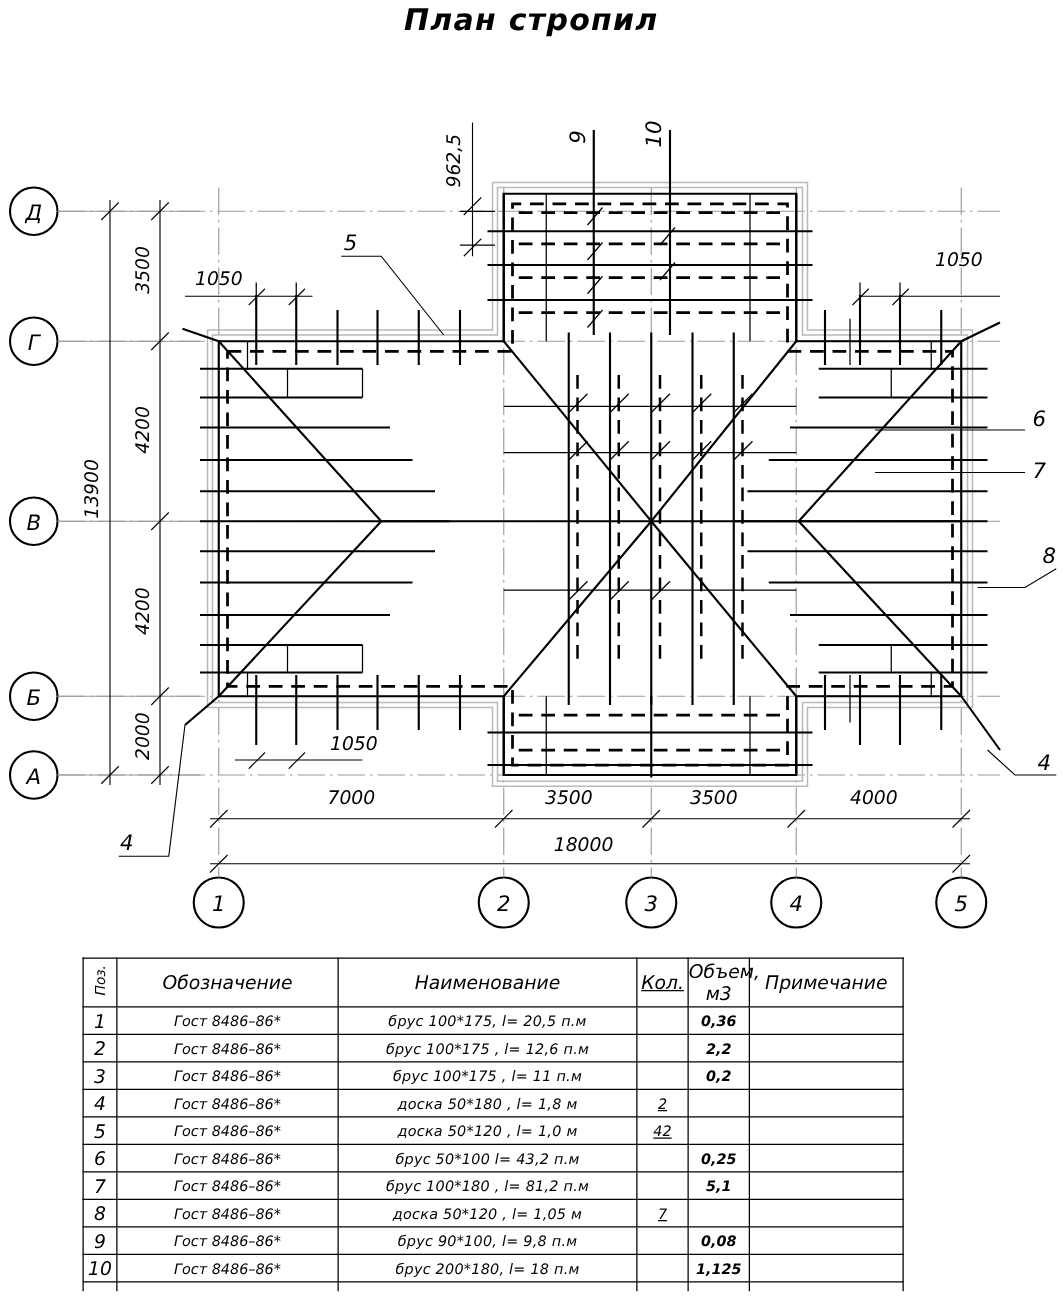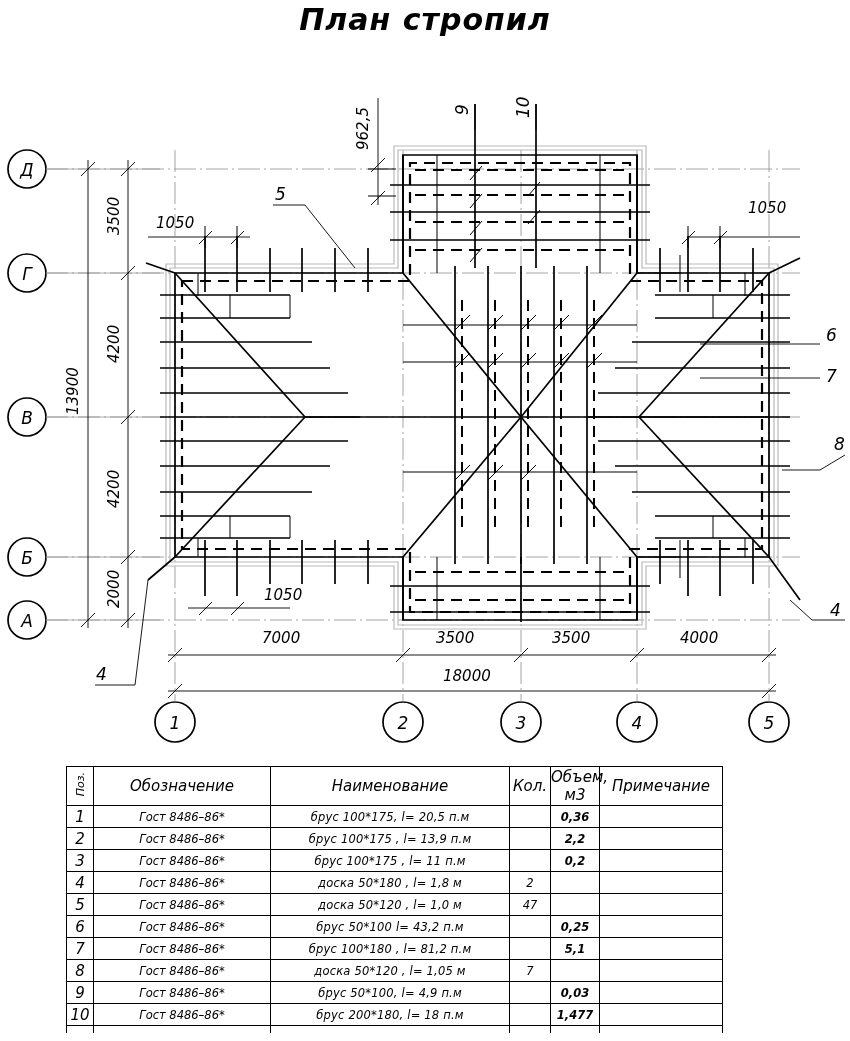--- a/index.html
+++ b/index.html
@@ -3,21 +3,21 @@
 <meta charset="utf-8">
 <style>
   html,body{margin:0;padding:0;background:#fff;}
   body{width:850px;height:1041px;position:relative;overflow:hidden;
        font-family:"DejaVu Sans",sans-serif;color:#111;}
 
   
   #title{
     position:absolute;left:0;top:2px;width:850px;text-align:center;
     font-family:"DejaVu Sans",sans-serif;
-    font-size:30px;font-weight:bold;font-style:italic;
+    font-size:24px;font-weight:bold;font-style:italic;
     letter-spacing:1px;color:#000;
   }
 
   
   #drawing{position:absolute;left:0;top:0;width:850px;height:760px;}
   #drawing svg{display:block;}
 
   
   #spec{
     position:absolute;left:66px;top:766px;width:652px;
@@ -33,21 +33,21 @@
     background:#fff;
   }
   #spec thead th{
     height:38px;font-size:15px;font-weight:normal;text-align:center;
     vertical-align:middle;
   }
   #spec tbody td{height:21px;font-size:11.5px;text-align:center;vertical-align:middle;}
   .c-pos{width:26px;}
   .c-oboz{width:176px;margin-top:12px;}
   .c-naim{width:238px;margin-top:47px;}
-  .c-kol{width:40px;}
+  .c-kol{width:40px;text-decoration:underline;}
   .c-obem{width:48px;font-weight:bold;}
   .c-prim{width:122px;}
   #spec tbody td.td-pos{font-size:15px;}
   .th-vert{
     writing-mode:vertical-rl;transform:rotate(180deg);
     font-size:11px;white-space:nowrap;display:inline-block;
   }
   .th-small{font-size:9px;margin-left:36px;}
   #spec tbody tr.partial td{height:7px;border-bottom:none;}
   .nm{letter-spacing:.2px;}
@@ -486,21 +486,21 @@
         <td class="td-pos c-pos">1</td>
         <td class="c-oboz">Гост 8486–86*</td>
         <td class="c-naim nm">брус 100*175, l= 20,5 п.м</td>
         <td class="c-kol"></td>
         <td class="c-obem">0,36</td>
         <td class="c-prim"></td>
       </tr>
       <tr>
         <td class="td-pos c-pos">2</td>
         <td class="c-oboz">Гост 8486–86*</td>
-        <td class="c-naim nm">брус 100*175 , l= 13,9 п.м</td>
+        <td class="c-naim nm">брус 100*175 , l= 12,6 п.м</td>
         <td class="c-kol"></td>
         <td class="c-obem">2,2</td>
         <td class="c-prim"></td>
       </tr>
       <tr>
         <td class="td-pos c-pos">3</td>
         <td class="c-oboz">Гост 8486–86*</td>
         <td class="c-naim nm">брус 100*175 , l= 11 п.м</td>
         <td class="c-kol"></td>
         <td class="c-obem">0,2</td>
@@ -511,21 +511,21 @@
         <td class="c-oboz">Гост 8486–86*</td>
         <td class="c-naim nm">доска 50*180 , l= 1,8 м</td>
         <td class="c-kol">2</td>
         <td class="c-obem"></td>
         <td class="c-prim"></td>
       </tr>
       <tr>
         <td class="td-pos c-pos">5</td>
         <td class="c-oboz">Гост 8486–86*</td>
         <td class="c-naim nm">доска 50*120 , l= 1,0 м</td>
-        <td class="c-kol">47</td>
+        <td class="c-kol">42</td>
         <td class="c-obem"></td>
         <td class="c-prim"></td>
       </tr>
       <tr>
         <td class="td-pos c-pos">6</td>
         <td class="c-oboz">Гост 8486–86*</td>
         <td class="c-naim nm">брус 50*100 l= 43,2 п.м</td>
         <td class="c-kol"></td>
         <td class="c-obem">0,25</td>
         <td class="c-prim"></td>
@@ -542,31 +542,31 @@
         <td class="td-pos c-pos">8</td>
         <td class="c-oboz">Гост 8486–86*</td>
         <td class="c-naim nm">доска 50*120 , l= 1,05 м</td>
         <td class="c-kol">7</td>
         <td class="c-obem"></td>
         <td class="c-prim"></td>
       </tr>
       <tr>
         <td class="td-pos c-pos">9</td>
         <td class="c-oboz">Гост 8486–86*</td>
-        <td class="c-naim nm">брус 50*100, l= 4,9 п.м</td>
-        <td class="c-kol"></td>
-        <td class="c-obem">0,03</td>
+        <td class="c-naim nm">брус 90*100, l= 9,8 п.м</td>
+        <td class="c-kol"></td>
+        <td class="c-obem">0,08</td>
         <td class="c-prim"></td>
       </tr>
       <tr>
         <td class="td-pos c-pos">10</td>
         <td class="c-oboz">Гост 8486–86*</td>
         <td class="c-naim nm">брус 200*180, l= 18 п.м</td>
         <td class="c-kol"></td>
-        <td class="c-obem">1,477</td>
+        <td class="c-obem">1,125</td>
         <td class="c-prim"></td>
       </tr>
       <tr class="partial">
         <td></td>
         <td></td>
         <td></td>
         <td></td>
         <td></td>
         <td></td>
       </tr>

